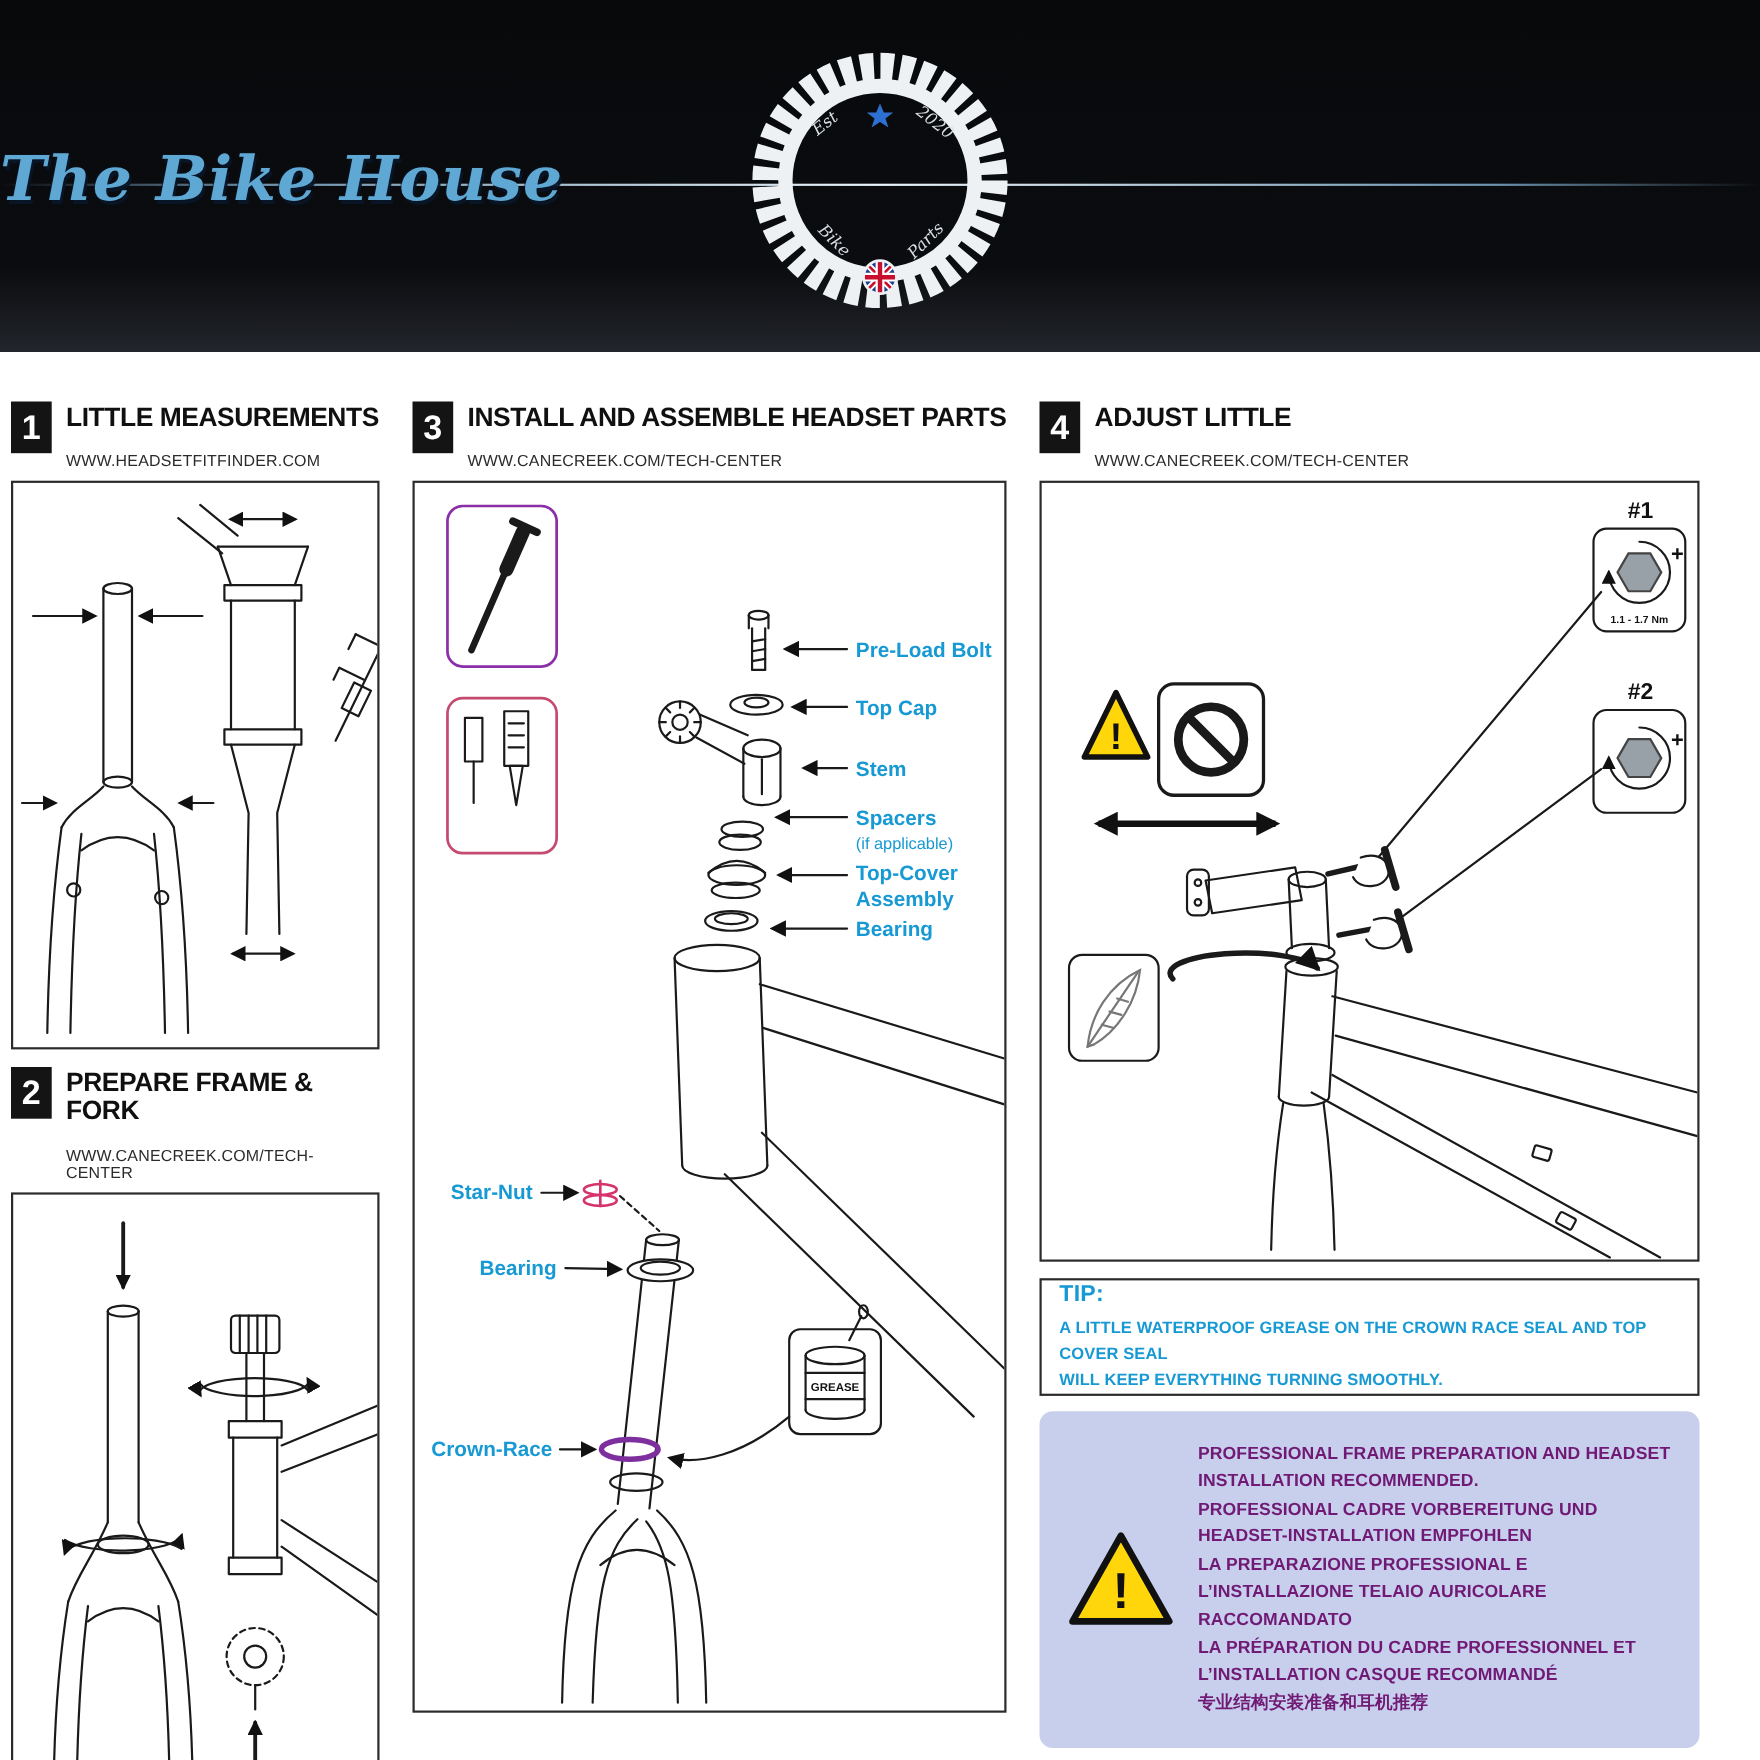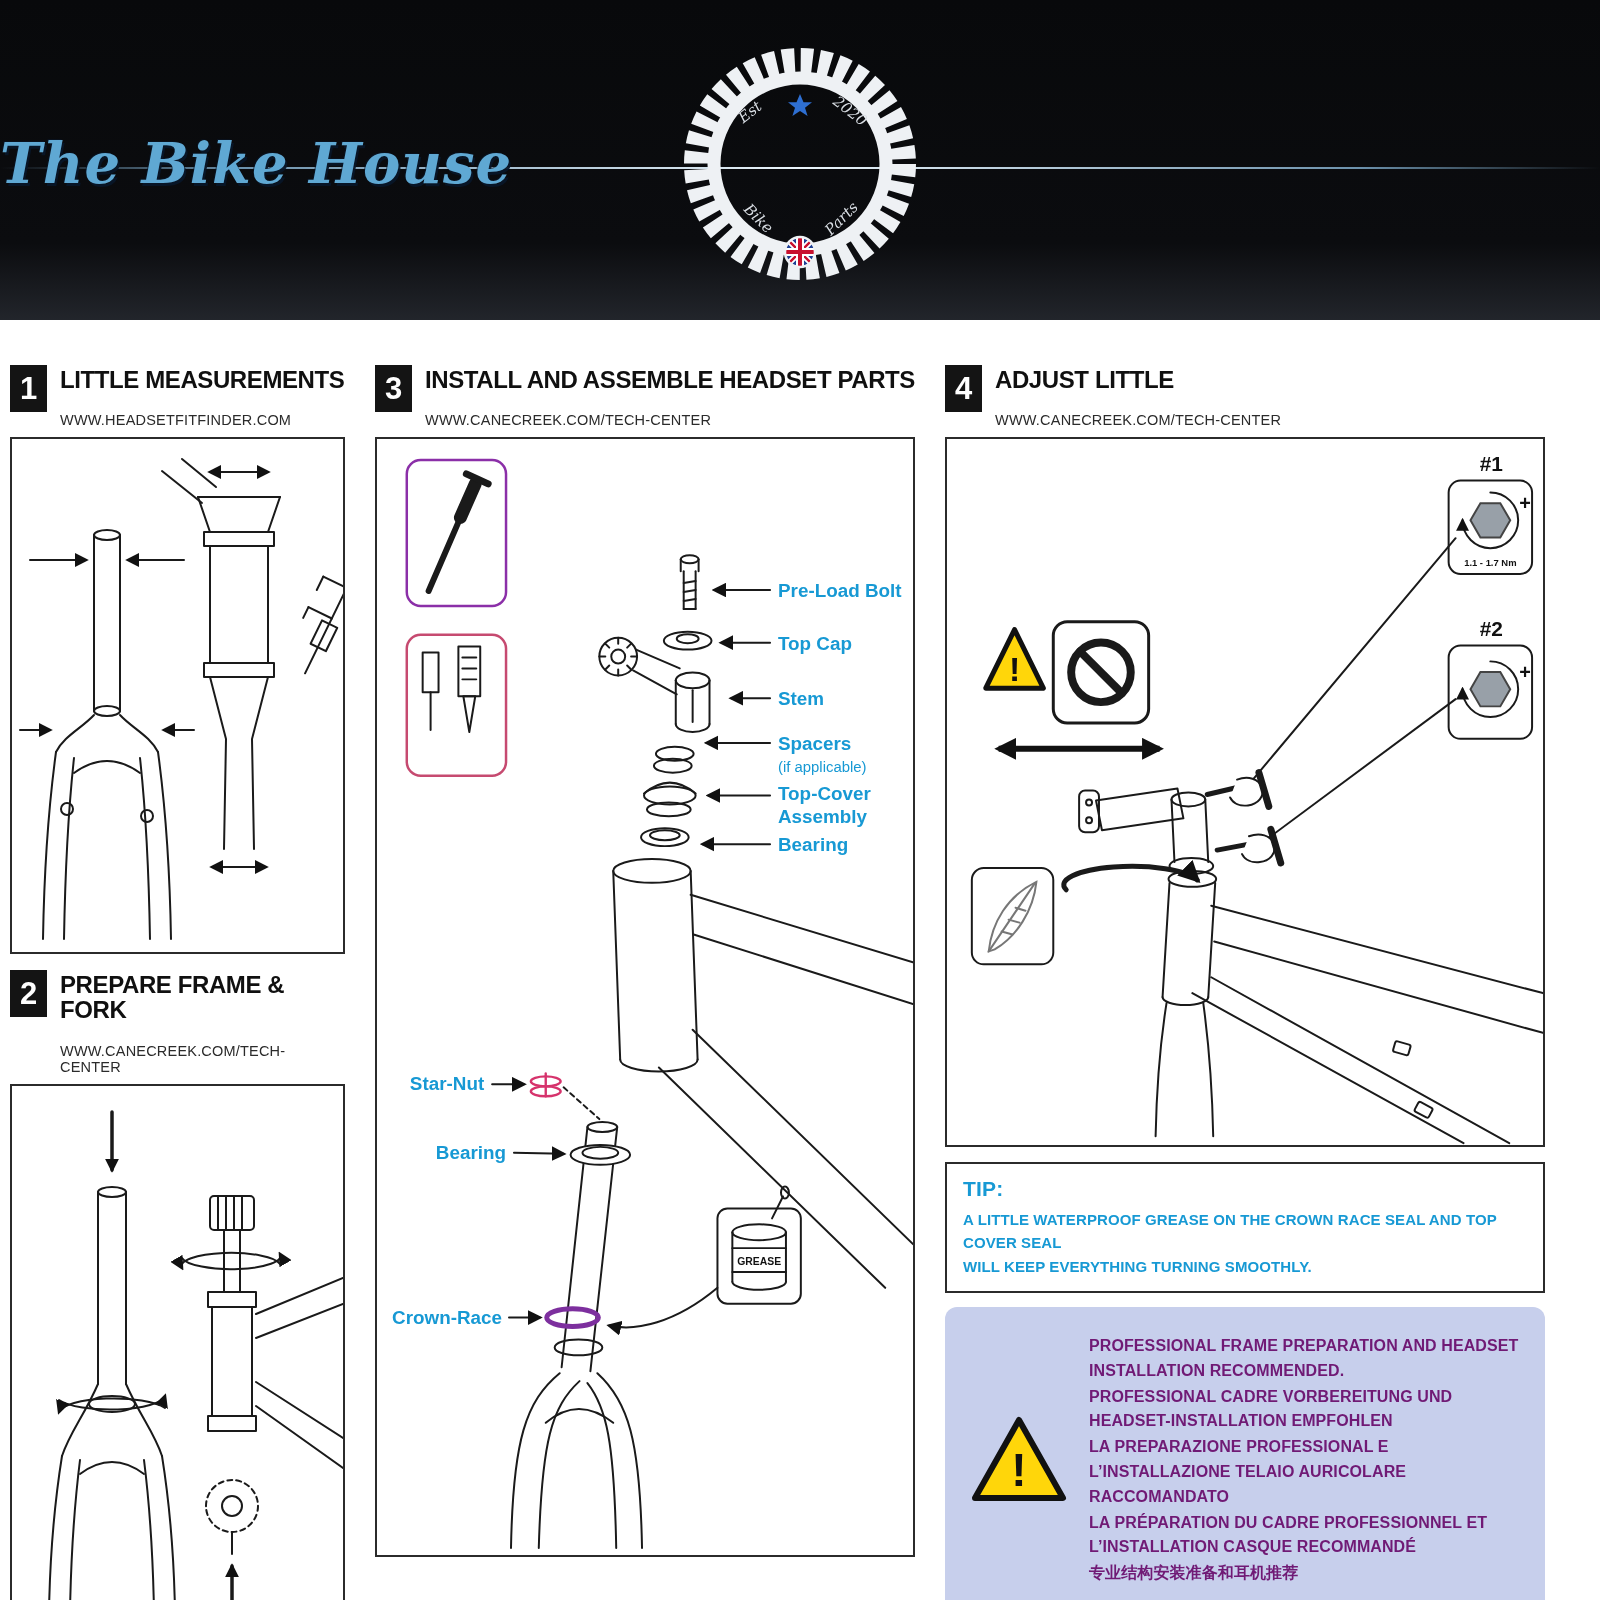--- a/index.html
+++ b/index.html
@@ -27,21 +27,21 @@
   .step-url{font-size:14.5px;color:#2b2b2b;margin-top:20px;letter-spacing:.2px}
 
   .panel{border:2px solid #2b2b2b;background:#fff}
   .panel svg{display:block;width:100%;height:100%}
   .p1{height:517px}
   .p2{height:537px}
   .p3{height:1120px}
   .p4{height:710px}
   .sec-2{margin-top:16px}
 
-  .tip-box{border:2px solid #2b2b2b;margin-top:15px;padding:13px 16px;background:#fff}
+  .tip-box{border:2px solid #2b2b2b;margin-top:15px;padding:1px 16px;background:#fff}
   .tip-title{color:#1799d4;font-size:21px;font-weight:800;margin-bottom:7px;letter-spacing:.2px}
   .tip-text{color:#1799d4;font-size:15px;font-weight:700;line-height:1.55;letter-spacing:.1px}
 
   .disclaimer{margin-top:14px;background:#c7cfec;border-radius:12px;padding:26px 24px;display:flex;align-items:center;gap:20px}
   .disclaimer-text p{font-size:16px;color:#701a75;font-weight:700;line-height:1.55;margin:1px 0;letter-spacing:.1px}
 
   svg .ln{stroke:#1a1a1a;stroke-width:2;fill:none;stroke-linecap:round;stroke-linejoin:round}
   svg text{font-family:"Liberation Sans",sans-serif}
   .lbl{fill:#1799d4;font-size:19px;font-weight:700}
   .lbl-note{fill:#1799d4;font-size:15px;font-weight:400}

